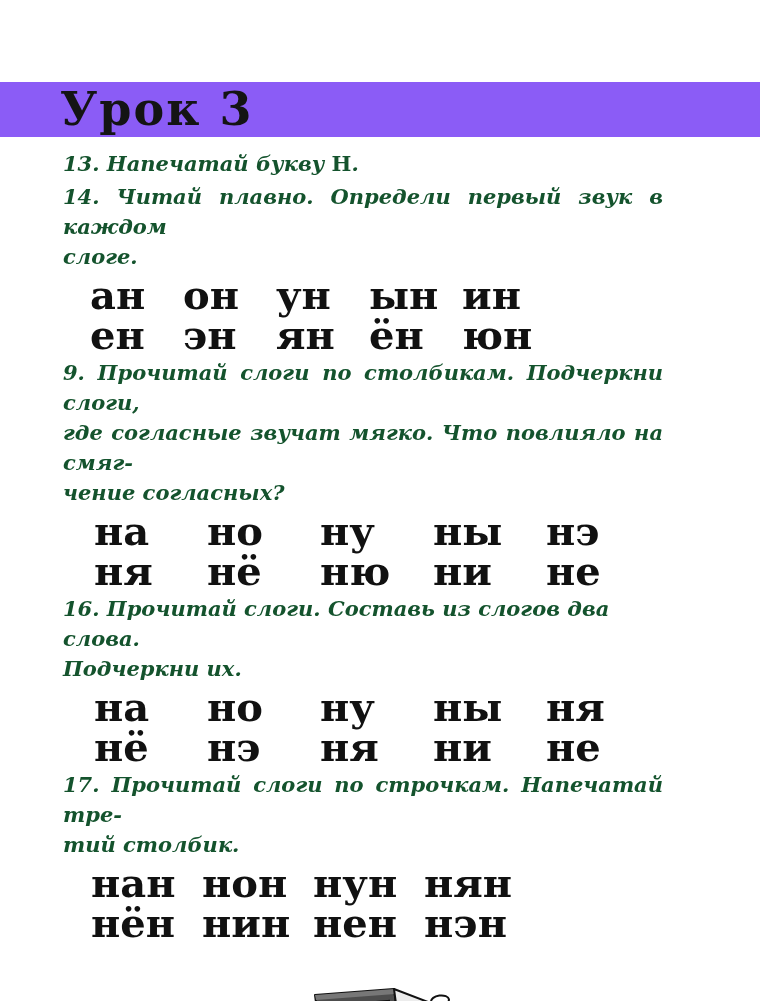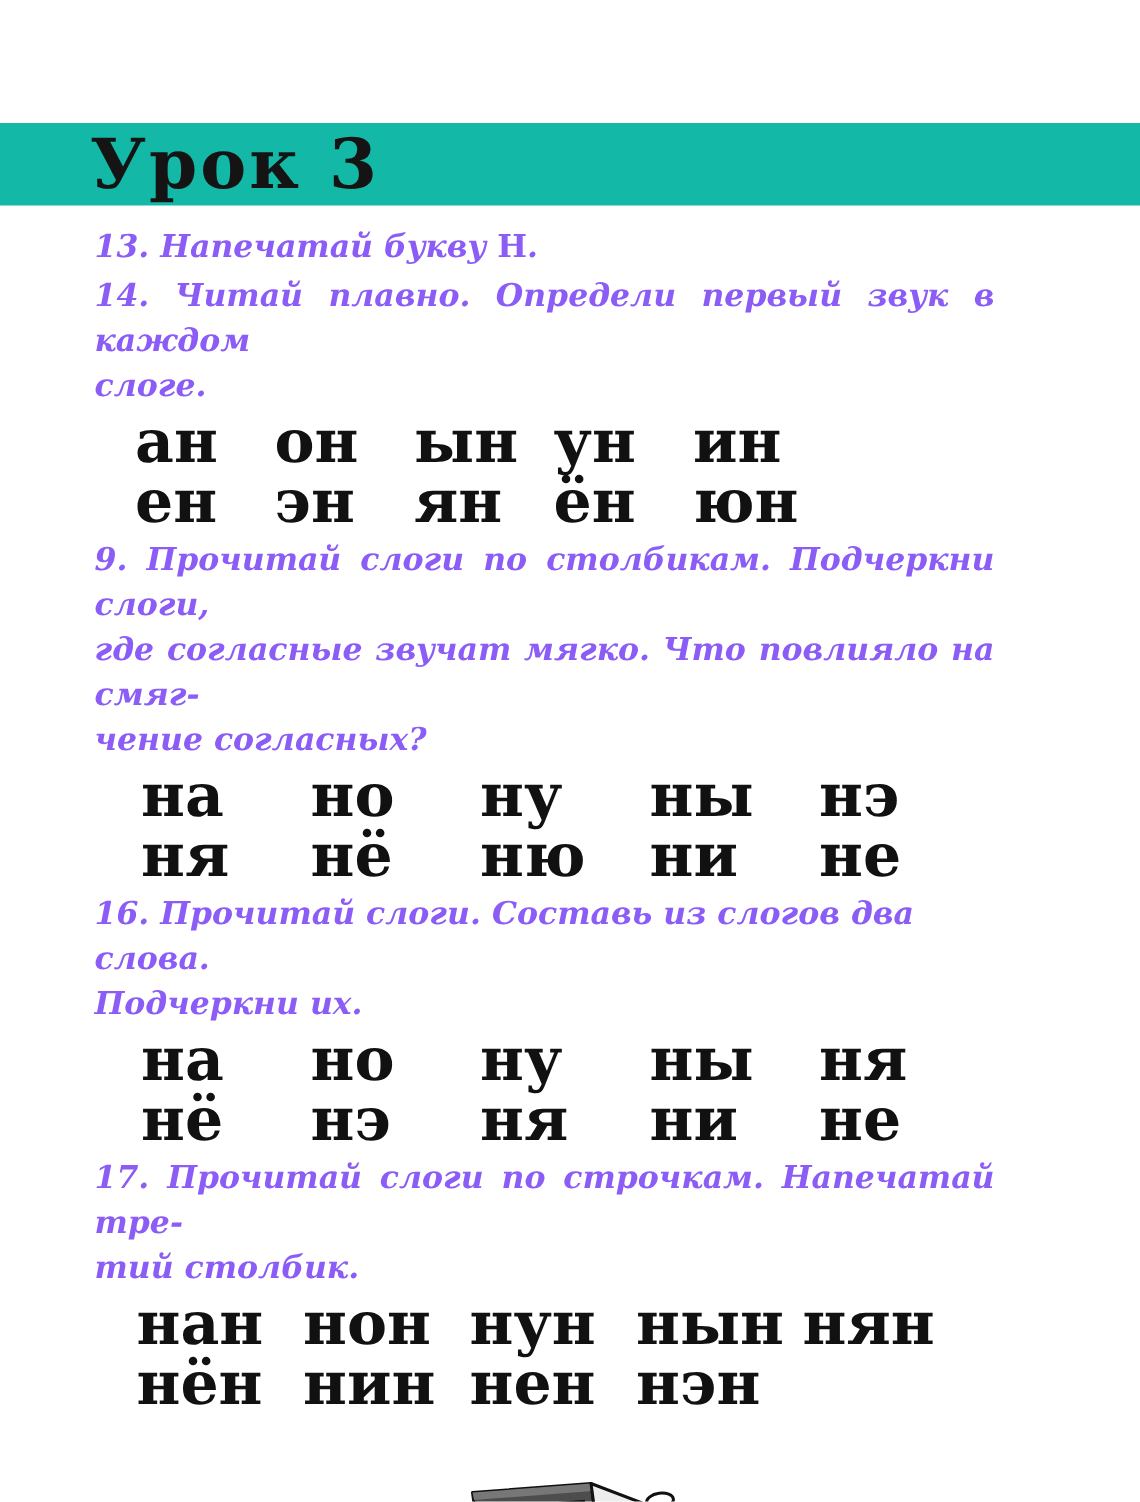--- a/index.html
+++ b/index.html
@@ -5,33 +5,33 @@
   html,body{margin:0;padding:0;}
   body{
     width:760px;height:1001px;
     background:#ffffff;
     overflow:hidden;
     font-family:"DejaVu Serif","Liberation Serif",serif;
   }
   .page{width:760px;height:1001px;position:relative;}
   .topspace{height:82px;}
   .titlebar{
-    height:55px;background:#14b8a6;
+    height:55px;background:#8b5cf6;
     display:flex;align-items:center;
   }
   .title{
     font-weight:bold;font-size:46px;line-height:55px;
     color:#141414;padding-left:60px;letter-spacing:2px;
   }
   .content{padding:10px 0 0 63px;}
   p.instr{
     width:600px;margin:3px 0 0 0;
     font-style:italic;font-weight:bold;
     font-size:21px;line-height:30px;
-    color:#8b5cf6;
+    color:#14532d;
   }
   p.instr.first{margin-top:2px;}
   .line{display:block;}
   .fill{text-align:justify;text-align-last:justify;}
   .up{font-style:normal;}
   .syl{margin:3px 0;}
   .syl .row{display:flex;font-weight:bold;font-size:40px;line-height:40px;color:#111;}
   .g14 .row{padding-left:27px;}
   .g14 .cell{width:93px;}
   .g15 .row,.g16 .row{padding-left:31px;}
@@ -57,22 +57,22 @@
 
     <p class="instr">
       <span class="line fill">14. Читай плавно. Определи первый звук в каждом</span>
       <span class="line">слоге.</span>
     </p>
 
     <div class="syl g14">
       <div class="row">
         <span class="cell">ан</span>
         <span class="cell">он</span>
+        <span class="cell">ун</span>
         <span class="cell">ын</span>
-        <span class="cell">ун</span>
         <span class="cell">ин</span>
       </div>
       <div class="row">
         <span class="cell">ен</span>
         <span class="cell">эн</span>
         <span class="cell">ян</span>
         <span class="cell">ён</span>
         <span class="cell">юн</span>
       </div>
     </div>
@@ -125,21 +125,20 @@
     <p class="instr">
       <span class="line fill">17. Прочитай слоги по строчкам. Напечатай тре-</span>
       <span class="line">тий столбик.</span>
     </p>
 
     <div class="syl g17">
       <div class="row">
         <span class="cell">нан</span>
         <span class="cell">нон</span>
         <span class="cell">нун</span>
-        <span class="cell">нын</span>
         <span class="cell">нян</span>
       </div>
       <div class="row">
         <span class="cell">нён</span>
         <span class="cell">нин</span>
         <span class="cell">нен</span>
         <span class="cell">нэн</span>
       </div>
     </div>
 

